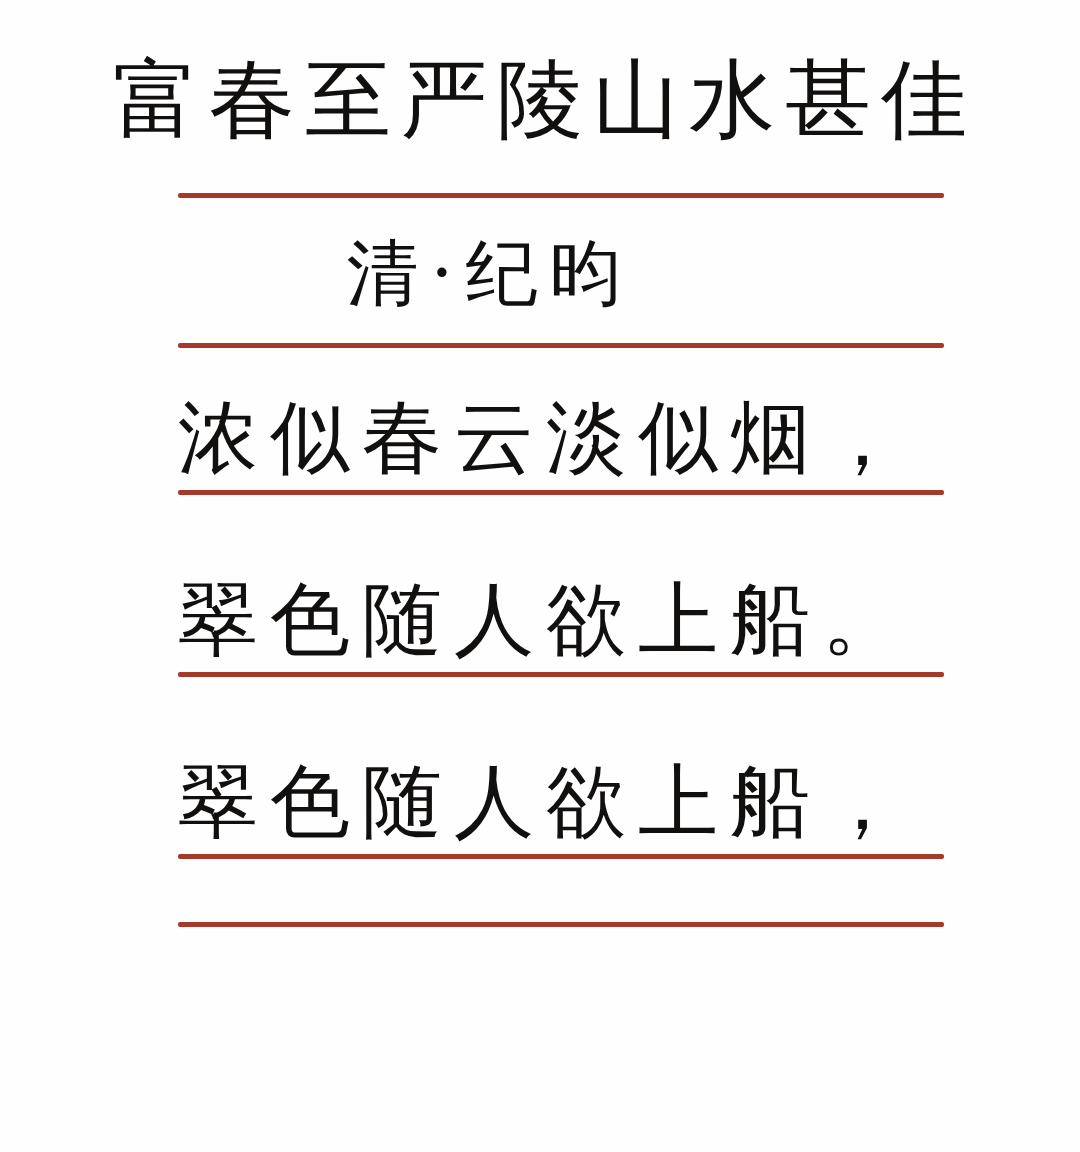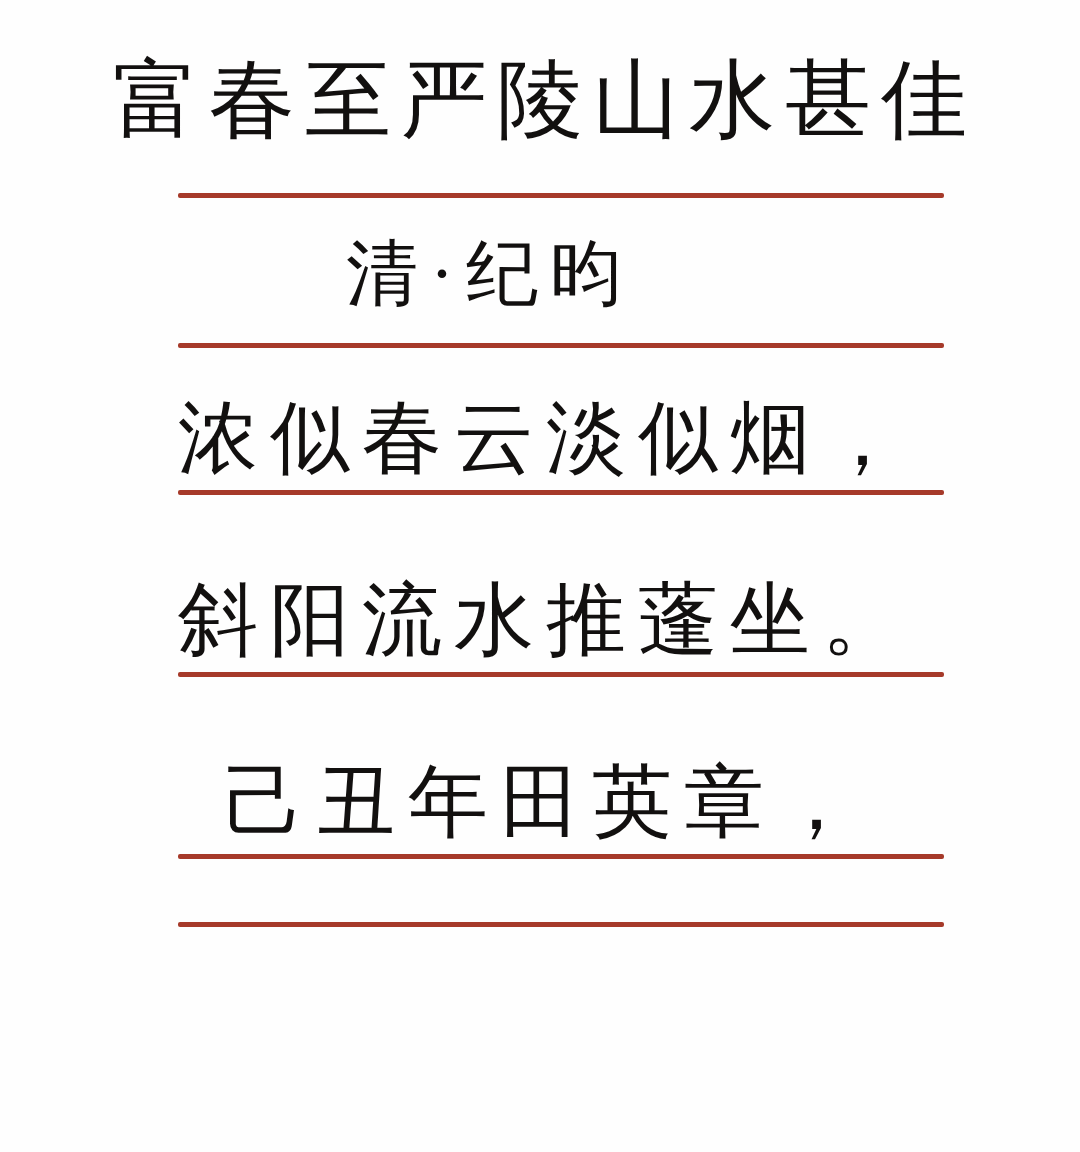--- a/index.html
+++ b/index.html
@@ -70,21 +70,20 @@
   }
   .row-title .rule { top: 193px; }
 
   
   .row-author { height: 148px; }
   .row-author .glyph-line {
     font-size: 72px;
     letter-spacing: 12px;
     padding-left: 12px;
     transform: translateX(-56px);
-    font-family: Liberation Serif, serif;
   }
   .row-author .rule { top: 143px; }
 
   
   .row-verse { height: 182px; align-items: center; }
   .row-verse .glyph-line {
     font-size: 80px;
     letter-spacing: 12px;
     padding-left: 12px;
   }
@@ -149,26 +148,26 @@
       <div class="glyph-line">清·纪昀</div>
       <div class="rule"></div>
     </div>
 
     <div class="row row-verse">
       <div class="glyph-line">浓似春云淡似烟，</div>
       <div class="rule"></div>
     </div>
 
     <div class="row row-verse">
-      <div class="glyph-line">斜阳流水推蓬坐。</div>
+      <div class="glyph-line">翠色随人欲上船。</div>
       <div class="rule"></div>
     </div>
 
     <div class="row row-verse">
-      <div class="glyph-line">己丑年田英章，</div>
+      <div class="glyph-line">翠色随人欲上船，</div>
       <div class="rule"></div>
     </div>
 
 
 
     <div class="row row-tail">
       <div class="rule"></div>
     </div>
 
   </div>

